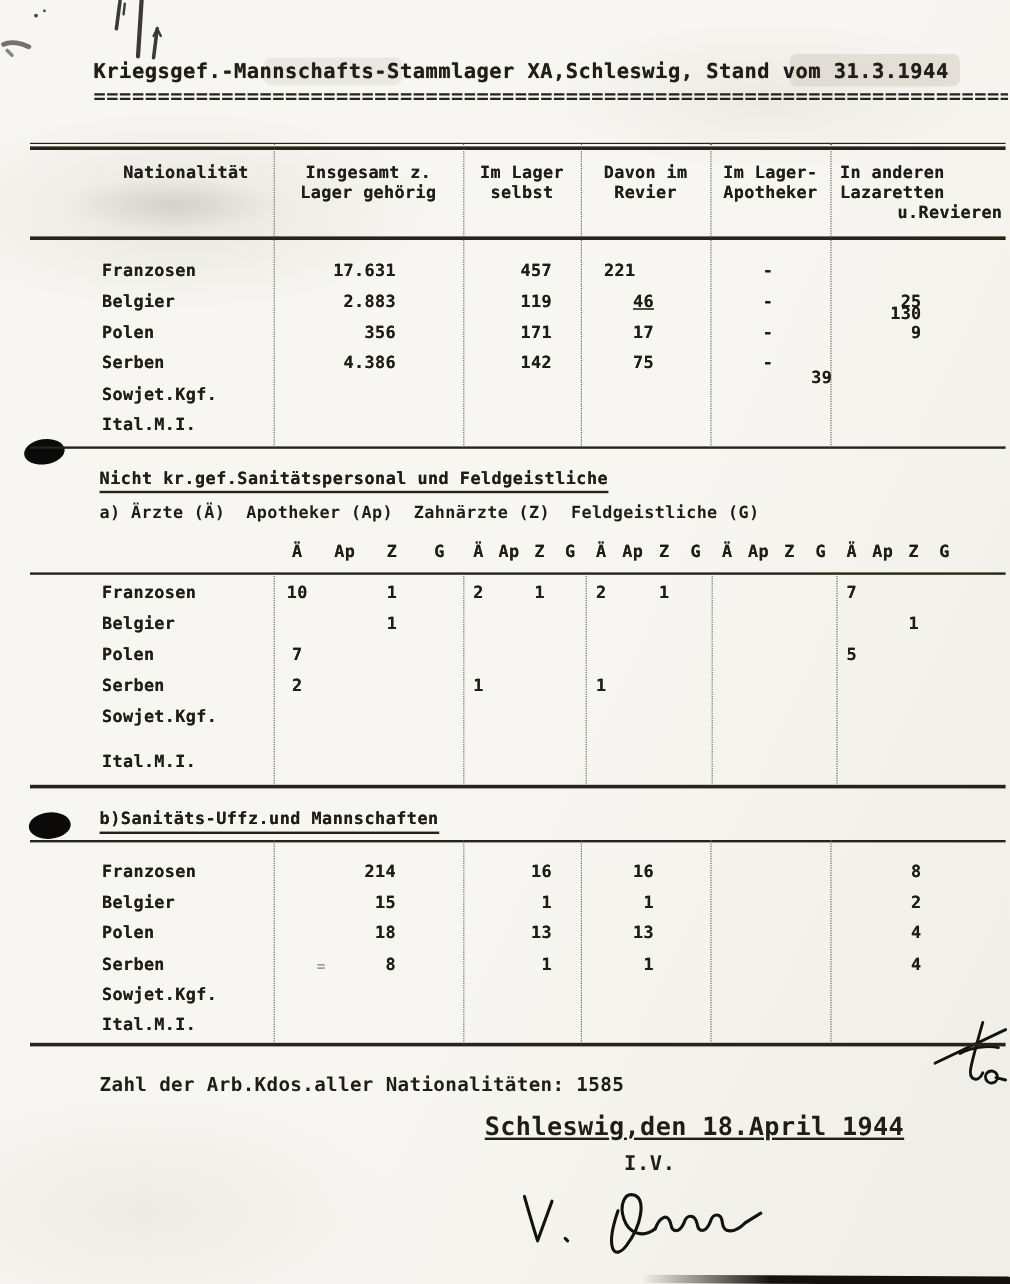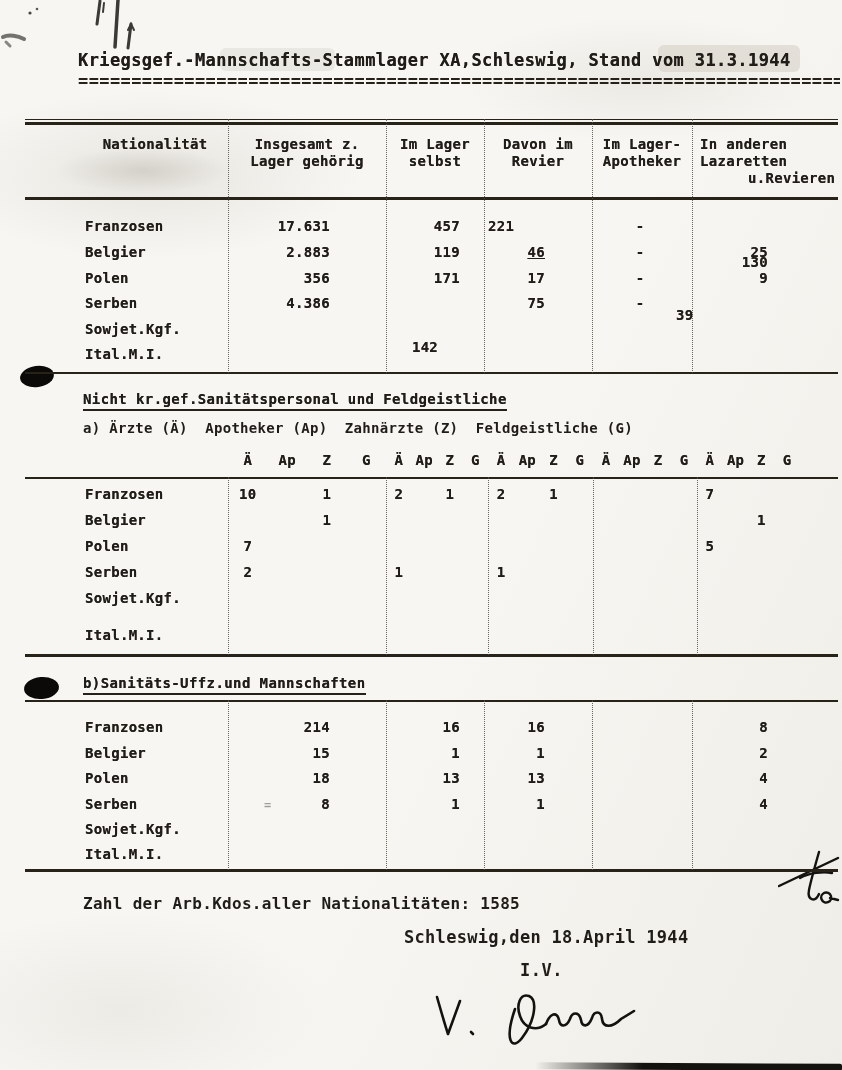--- a/index.html
+++ b/index.html
@@ -21,21 +21,21 @@
   .vline { position:absolute; width:0; border-left:1px dotted #524d44; opacity:.85; }
   #title { left:78px; top:50px; font-size:17px; letter-spacing:.4px; text-shadow:0 0 .6px rgba(25,22,18,.8); }
   #title-underline { left:78px; top:71px; font-size:17px; letter-spacing:.4px; width:762px;
                      overflow:hidden; color:#262219; }
   .heading { font-size:14px; letter-spacing:.4px; border-bottom:2px solid #262219; padding-bottom:2px;
              text-shadow:0 0 .5px rgba(25,22,18,.8); }
   #heading-a { left:83px; top:391px; }
   #legend-a { left:83px; top:420px; font-size:14px; letter-spacing:.3px; }
   #heading-b { left:83px; top:675px; }
   #f-arb  { left:83px;  top:894px; font-size:16px; letter-spacing:.3px; }
-  #f-date { left:404px; top:927px; font-size:17px; letter-spacing:.3px; }
+  #f-date { left:404px; top:927px; font-size:21px; letter-spacing:.3px;text-decoration:underline; }
   #f-iv   { left:520px; top:960px; font-size:17px; letter-spacing:.5px; }
   .smudge { position:absolute; border-radius:6px; pointer-events:none; }
   .punch { position:absolute; background:#0b0a09; border-radius:50%; }
   #pencil-mark { left:264px; top:798px; font-size:12px; opacity:.4; }
   #bottom-edge { position:absolute; left:535px; top:1063px; width:307px; height:7px;
                  background:linear-gradient(to right, rgba(20,18,14,0), #14120e 35%);
                  transform:rotate(.3deg); border-radius:2px; }
 </style>
 </head>
 <body>
@@ -127,38 +127,38 @@
     <div class="cell hdr" style="left: 484px; top: 136px; width: 108px; text-align: center;">Davon im</div>
     <div class="cell hdr" style="left: 484px; top: 153px; width: 108px; text-align: center;">Revier</div>
     <div class="cell hdr" style="left: 592px; top: 136px; width: 100px; text-align: center;">Im Lager-</div>
     <div class="cell hdr" style="left: 592px; top: 153px; width: 100px; text-align: center;">Apotheker</div>
     <div class="cell hdr" style="left: 700px; top: 136px; width: 138px; text-align: left;">In anderen</div>
     <div class="cell hdr" style="left: 700px; top: 153px; width: 138px; text-align: left;">Lazaretten</div>
     <div class="cell hdr" style="left: 700px; top: 170px; width: 138px; text-align: left; margin-left: 48px;">u.Revieren</div>
     <div class="cell" style="left: 85px; top: 218px;">Franzosen</div>
     <div class="cell num" style="left: 230px; top: 218px; width: 100px; text-align: right;">17.631</div>
     <div class="cell num" style="left: 390px; top: 218px; width: 70px; text-align: right;">457</div>
-    <div class="cell num" style="left: 488px; top: 218px; width: 57px; text-align: left;">221</div>
+    <div class="cell num" style="left: 488px; top: 218px; width: 57px; text-align: center;">221</div>
     <div class="cell num" style="left: 596px; top: 218px; width: 88px; text-align: center;">-</div>
     <div class="cell num" style="left: 676px; top: 218px; width: 92px; text-align: right; margin-top: 36px;">130</div>
     <div class="cell" style="left: 85px; top: 244px;">Belgier</div>
     <div class="cell num" style="left: 230px; top: 244px; width: 100px; text-align: right;">2.883</div>
     <div class="cell num" style="left: 390px; top: 244px; width: 70px; text-align: right;">119</div>
     <div class="cell num" style="left: 488px; top: 244px; width: 57px; text-align: right; text-decoration: underline;">46</div>
     <div class="cell num" style="left: 596px; top: 244px; width: 88px; text-align: center;">-</div>
     <div class="cell num" style="left: 676px; top: 244px; width: 92px; text-align: right;">25</div>
     <div class="cell" style="left: 85px; top: 270px;">Polen</div>
     <div class="cell num" style="left: 230px; top: 270px; width: 100px; text-align: right;">356</div>
     <div class="cell num" style="left: 390px; top: 270px; width: 70px; text-align: right;">171</div>
     <div class="cell num" style="left: 488px; top: 270px; width: 57px; text-align: right;">17</div>
     <div class="cell num" style="left: 596px; top: 270px; width: 88px; text-align: center;">-</div>
     <div class="cell num" style="left: 676px; top: 270px; width: 92px; text-align: right;">9</div>
     <div class="cell" style="left: 85px; top: 295px;">Serben</div>
     <div class="cell num" style="left: 230px; top: 295px; width: 100px; text-align: right;">4.386</div>
-    <div class="cell num" style="left: 390px; top: 295px; width: 70px; text-align: center; margin-top: 44px;">142</div>
+    <div class="cell num" style="left: 390px; top: 295px; width: 70px; text-align: right;">142</div>
     <div class="cell num" style="left: 488px; top: 295px; width: 57px; text-align: right;">75</div>
     <div class="cell num" style="left: 596px; top: 295px; width: 88px; text-align: center;">-</div>
     <div class="cell num" style="left: 676px; top: 307px; width: 92px; ">39</div>
     <div class="cell" style="left: 85px; top: 321px;">Sowjet.Kgf.</div>
     <div class="cell" style="left: 85px; top: 346px;">Ital.M.I.</div>
     <div class="cell" style="left: 85px; top: 719px;">Franzosen</div>
     <div class="cell num" style="left: 230px; top: 719px; width: 100px; text-align: right;">214</div>
     <div class="cell num" style="left: 390px; top: 719px; width: 70px; text-align: right;">16</div>
     <div class="cell num" style="left: 488px; top: 719px; width: 57px; text-align: right;">16</div>
     <div class="cell num" style="left: 676px; top: 719px; width: 92px; text-align: right;">8</div>

